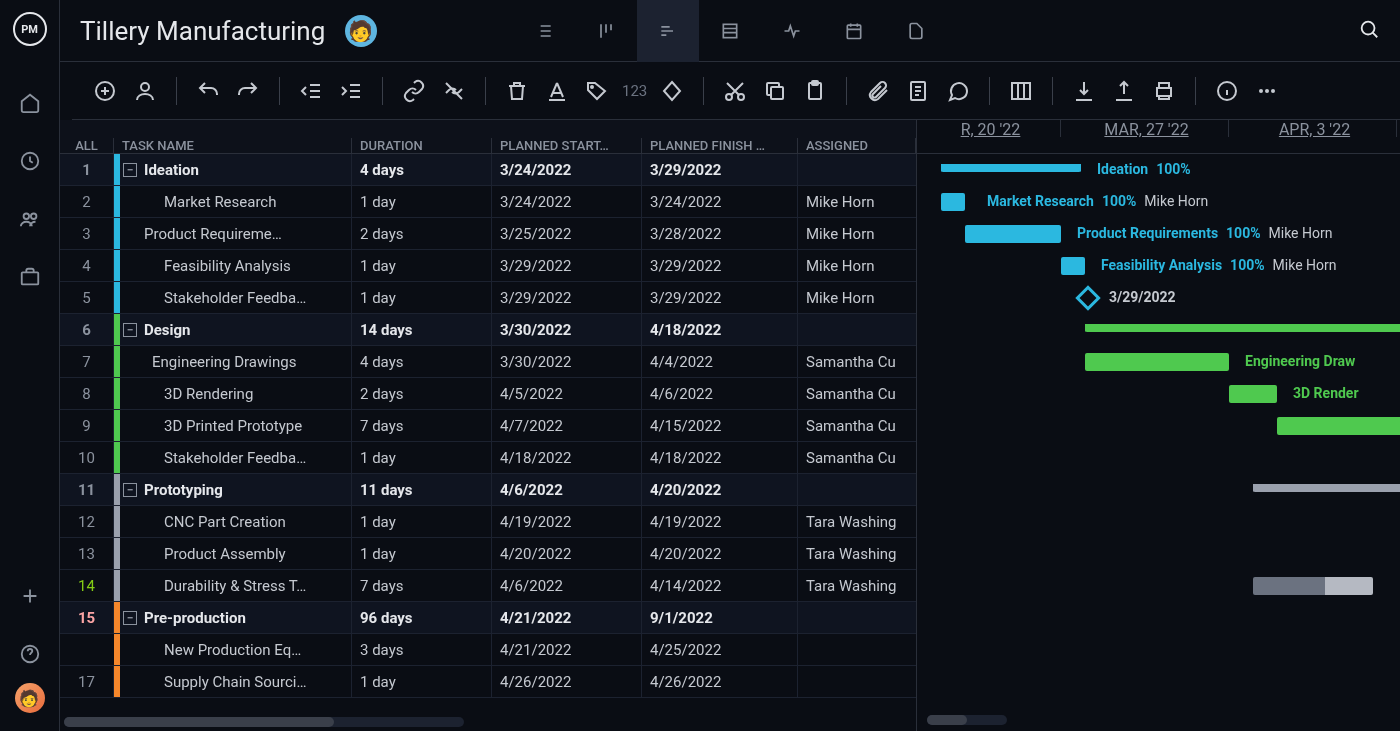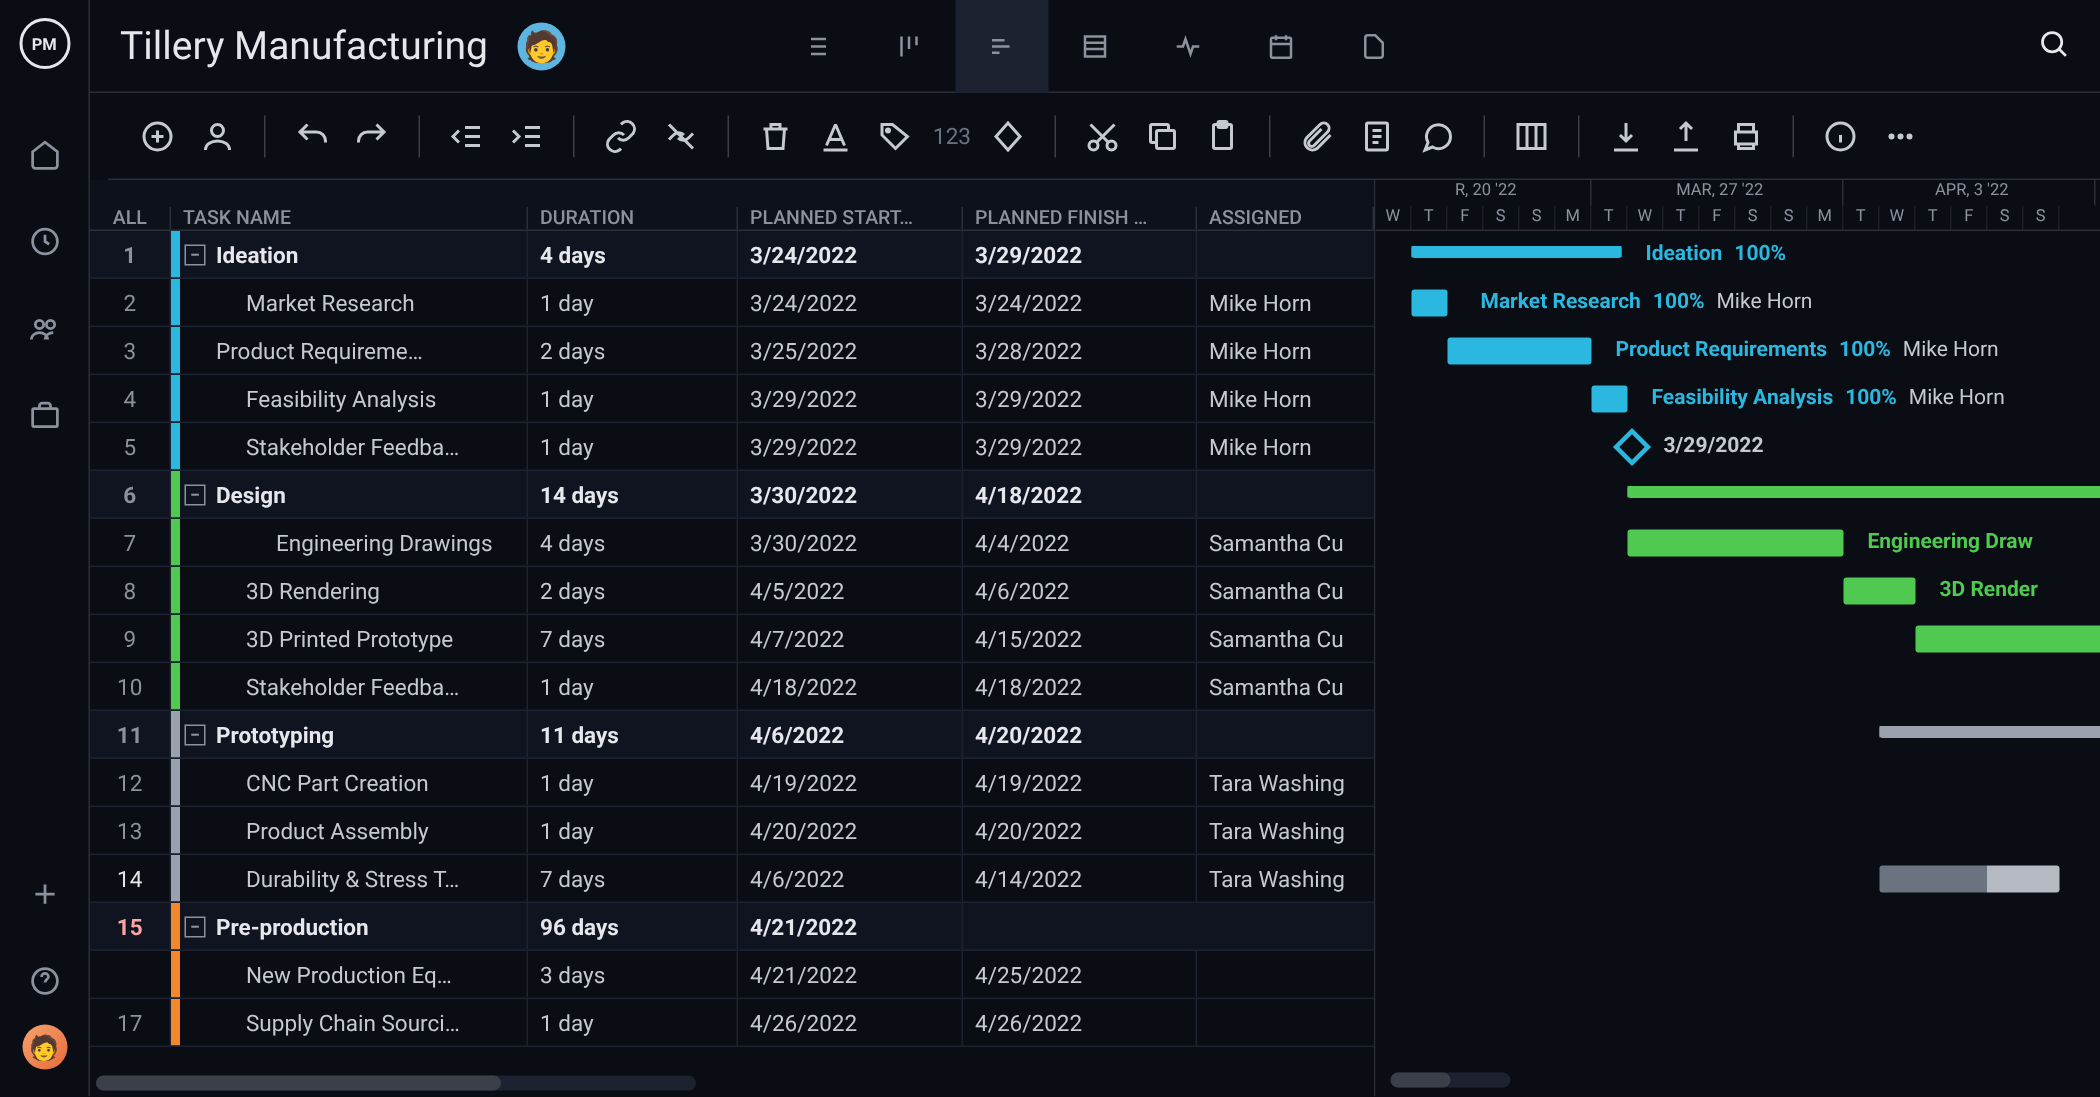--- a/index.html
+++ b/index.html
@@ -46,21 +46,21 @@
 .grid-row .col-assigned { border-right:none; }
 .cell-name { position:relative; width:238px; padding-left:0 !important; }
 .color-strip { width:6px; height:100%; flex-shrink:0; }
 .expand-icon { width:14px; height:14px; border:1px solid #8b929e; display:flex; align-items:center; justify-content:center; font-size:12px; line-height:1; margin-left:3px; margin-right:7px; color:#8b929e; cursor:pointer; flex-shrink:0; }
 .task-text { overflow:hidden; text-overflow:ellipsis; }
 
 .hscroll-track { position:absolute; bottom:4px; left:4px; width:400px; height:10px; background:#1c2230; border-radius:5px; }
 .hscroll-thumb { position:absolute; left:0; top:0; width:270px; height:10px; background:#3a3f4a; border-radius:5px; }
 
 .gantt-panel { flex:1; height:100%; display:flex; flex-direction:column; background:#0a0d14; position:relative; overflow:hidden; }
-.gantt-header { height:34px; display:flex; flex-direction:column; border-bottom:1px solid #2a2f3a; font-size:11px; color:#8b929e; }
+.gantt-header { height:34px; display:flex; flex-direction:row; border-bottom:1px solid #2a2f3a; font-size:16px; color:#8b929e;text-decoration:underline; }
 .gh-months { display:flex; height:17px; }
 .gh-month { border-right:1px solid #2a2f3a; padding-left:4px; text-align:center; }
 .gh-days { display:flex; height:17px; }
 .gh-day { width:24px; text-align:center; border-right:1px solid #1a1f2a; }
 
 .gantt-body { flex:1; position:relative; }
 .gbar { position:absolute; height:18px; top:7px; border-radius:2px; }
 .gbar.summary { height:8px; top:8px; }
 .gbar.summary::before, .gbar.summary::after { content:""; position:absolute; top:0; width:0; height:0; border-top:8px solid currentColor; }
 .gbar.summary::before { left:0; border-right:6px solid transparent; }
@@ -387,21 +387,21 @@
           </div>
           <div class="col-dur">14 days</div>
           <div class="col-start">3/30/2022</div>
           <div class="col-finish">4/18/2022</div>
           <div class="col-assigned"></div>
         </div>
         <div class="grid-row">
           <div class="col-num" style="justify-content:center;color:#8b929e;">7</div>
           <div class="cell-name">
             <span class="color-strip" style="background:#4fc94f"></span>
-            <span class="task-text" style="padding-left:64px;">Engineering Drawings</span>
+            <span class="task-text" style="padding-left:32px;">Engineering Drawings</span>
           </div>
           <div class="col-dur">4 days</div>
           <div class="col-start">3/30/2022</div>
           <div class="col-finish">4/4/2022</div>
           <div class="col-assigned">Samantha Cu</div>
         </div>
         <div class="grid-row">
           <div class="col-num" style="justify-content:center;color:#8b929e;">8</div>
           <div class="cell-name">
             <span class="color-strip" style="background:#4fc94f"></span>
@@ -462,39 +462,40 @@
           <div class="cell-name">
             <span class="color-strip" style="background:#9aa0ad"></span>
             <span class="task-text" style="padding-left:44px;">Product Assembly</span>
           </div>
           <div class="col-dur">1 day</div>
           <div class="col-start">4/20/2022</div>
           <div class="col-finish">4/20/2022</div>
           <div class="col-assigned">Tara Washing</div>
         </div>
         <div class="grid-row">
-          <div class="col-num" style="justify-content:center;color:#e5e5e5;">14</div>
+          <div class="col-num" style="justify-content:center;color:#84cc16;">14</div>
           <div class="cell-name">
             <span class="color-strip" style="background:#9aa0ad"></span>
             <span class="task-text" style="padding-left:44px;">Durability &amp; Stress T…</span>
           </div>
           <div class="col-dur">7 days</div>
           <div class="col-start">4/6/2022</div>
           <div class="col-finish">4/14/2022</div>
           <div class="col-assigned">Tara Washing</div>
         </div>
         <div class="grid-row group">
           <div class="col-num" style="justify-content:center;color:#fca5a5;">15</div>
           <div class="cell-name">
             <span class="color-strip" style="background:#f5872b"></span>
             <span class="expand-icon">−</span>
             <span class="task-text" style="">Pre-production</span>
           </div>
           <div class="col-dur">96 days</div>
           <div class="col-start">4/21/2022</div>
+          <div class="col-finish">9/1/2022</div>
           <div class="col-assigned"></div>
         </div>
         <div class="grid-row">
           <div class="col-num" style="justify-content:center;color:#f0abfc;margin-top:40px;">16</div>
           <div class="cell-name">
             <span class="color-strip" style="background:#f5872b"></span>
             <span class="task-text" style="padding-left:44px;">New Production Eq…</span>
           </div>
           <div class="col-dur">3 days</div>
           <div class="col-start">4/21/2022</div>

